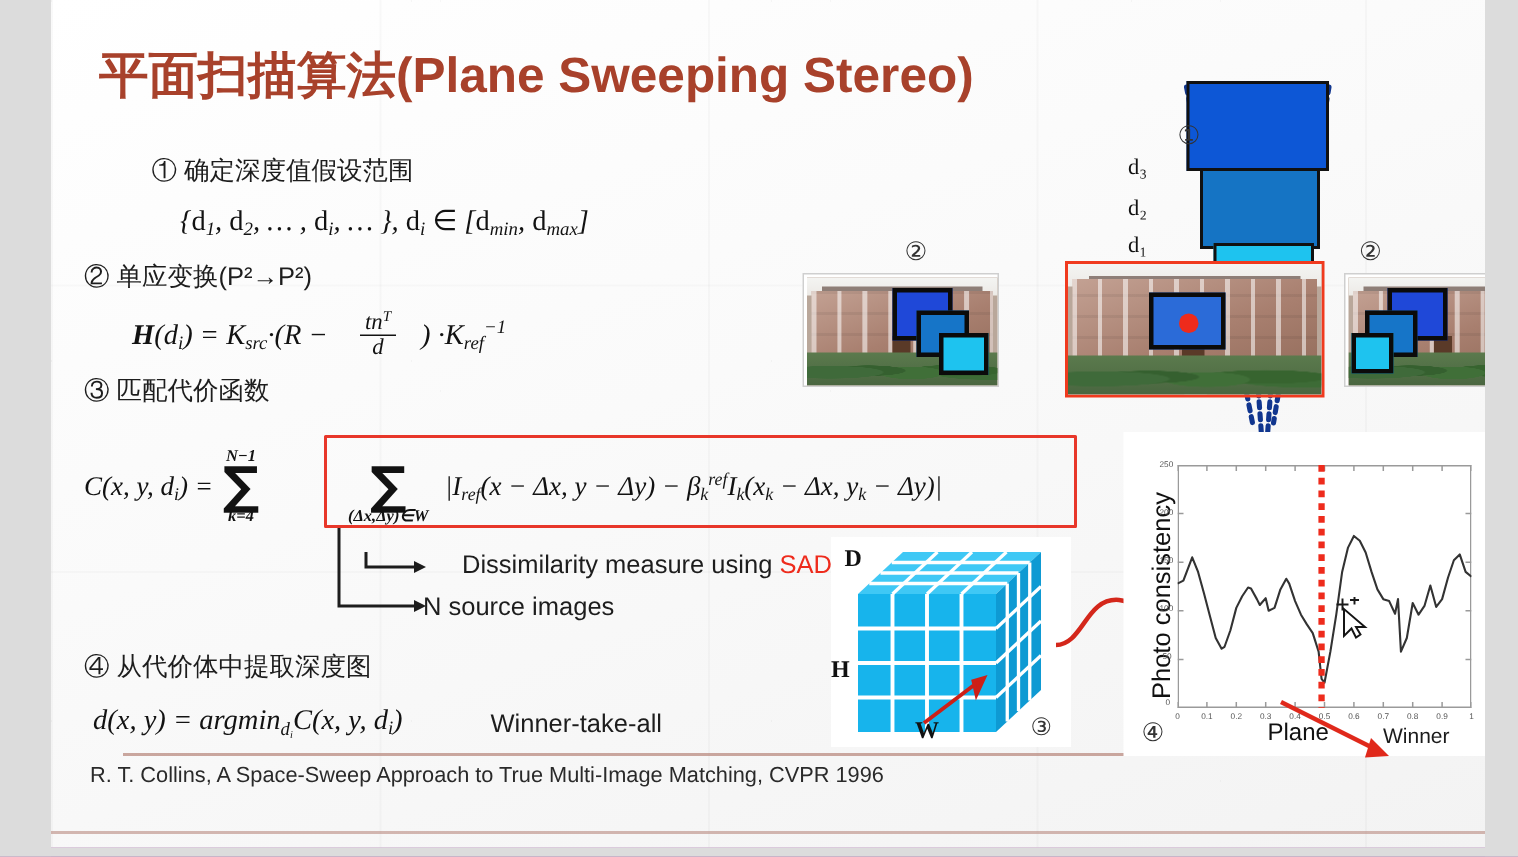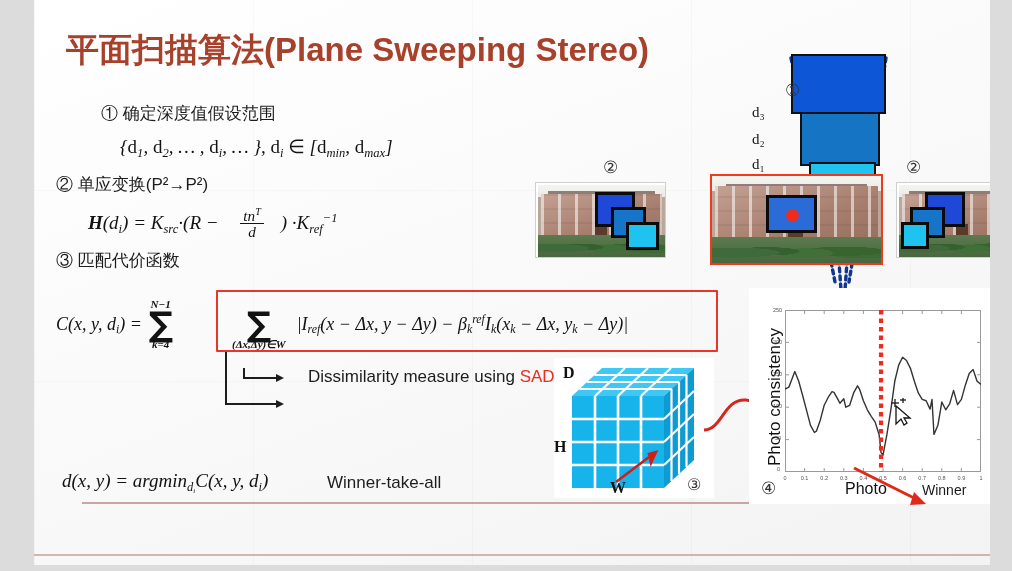--- a/index.html
+++ b/index.html
@@ -144,28 +144,34 @@
     <svg style="position:absolute;left:186px;top:352px;width:70px;height:62px;">
       <path d="M6 0 L6 52 L56 52" stroke="#1d1d1d" stroke-width="2" fill="none"></path>
       <path d="M24 16 L24 26 L56 26" stroke="#1d1d1d" stroke-width="2" fill="none"></path>
       <polygon points="56,22 64,26 56,30" fill="#1d1d1d"></polygon>
       <polygon points="56,48 64,52 56,56" fill="#1d1d1d"></polygon>
     </svg>
 
     <div class="anno" style="left:252px;top:367px;margin-left:22px;">
       <span>Dissimilarity measure using </span><span class="redtext">SAD</span>
     </div>
-
+    <div class="anno" style="left:248px;top:395px;">N source images</div>
+
+    <div class="step" style="left:22px;top:433px;">
+      <span>④</span>
+      <span>从代价体中提取深度图</span>
+    </div>
 
     <div class="formula" style="left:28px;top:470px;font-size:19px;">
       <span>d</span>(<span>x</span>, <span>y</span>) = <span>argmin</span><span class="sub">d<span class="subsub">i</span></span><span>C</span>(<span>x</span>, <span>y</span>, <span>d</span><span class="sub">i</span>)
     </div>
     <div class="anno" style="left:293px;top:473px;">Winner-take-all</div>
 
     <div class="footdiv"></div>
+    <div class="foot" style="left:26px;top:509px;">R. T. Collins, A Space-Sweep Approach to True Multi-Image Matching, CVPR 1996</div>
     <div class="botdiv"></div>
 
     <svg style="position:absolute;left:800px;top:30px;width:0;height:0;"></svg>
 
     <svg style="position:absolute;left:620px;top:24px;width:250px;height:290px;">
 
       <line x1="137" y1="34" x2="181" y2="258" stroke="#11368F" stroke-width="3.4" stroke-dasharray="4 4" stroke-linecap="round"></line>
       <line x1="232" y1="34" x2="195" y2="258" stroke="#11368F" stroke-width="3.4" stroke-dasharray="4 4" stroke-linecap="round"></line>
       <line x1="182" y1="196" x2="188" y2="280" stroke="#11368F" stroke-width="3.4" stroke-dasharray="4 4" stroke-linecap="round"></line>
       <line x1="196" y1="196" x2="190" y2="280" stroke="#11368F" stroke-width="3.4" stroke-dasharray="4 4" stroke-linecap="round"></line>
@@ -342,21 +348,21 @@
           <div class="axisnum" style="left: 89.8px; top: 187px; width: 10px; text-align: center;">0.3</div>
           <div class="axisnum" style="left: 109.4px; top: 187px; width: 10px; text-align: center;">0.4</div>
           <div class="axisnum" style="left: 129px; top: 187px; width: 10px; text-align: center;">0.5</div>
           <div class="axisnum" style="left: 148.6px; top: 187px; width: 10px; text-align: center;">0.6</div>
           <div class="axisnum" style="left: 168.2px; top: 187px; width: 10px; text-align: center;">0.7</div>
           <div class="axisnum" style="left: 187.8px; top: 187px; width: 10px; text-align: center;">0.8</div>
           <div class="axisnum" style="left: 207.4px; top: 187px; width: 10px; text-align: center;">0.9</div>
           <div class="axisnum" style="left: 227px; top: 187px; width: 10px; text-align: center;">1</div>
         </div>
 
-      <div class="chartlabel" style="left:96px;top:192px;">Photo</div>
+      <div class="chartlabel" style="left:96px;top:192px;">Plane</div>
 
       <svg style="position:absolute;left:140px;top:110px;width:26px;height:30px;">
         <g stroke="#1a1a1a" stroke-width="1.3" fill="none">
           <line x1="2" y1="5" x2="10" y2="5"></line>
             <line x1="6" y1="1" x2="6" y2="9"></line>
           <line x1="11" y1="2" x2="17" y2="2"></line>
             <line x1="14" y1="-1" x2="14" y2="5"></line>
         </g>
         <polygon points="7,8 7,26 12,21 15,27 18,25 15,20 21,20" fill="#ffffff" stroke="#151515" stroke-width="1.3"></polygon>
       </svg>

